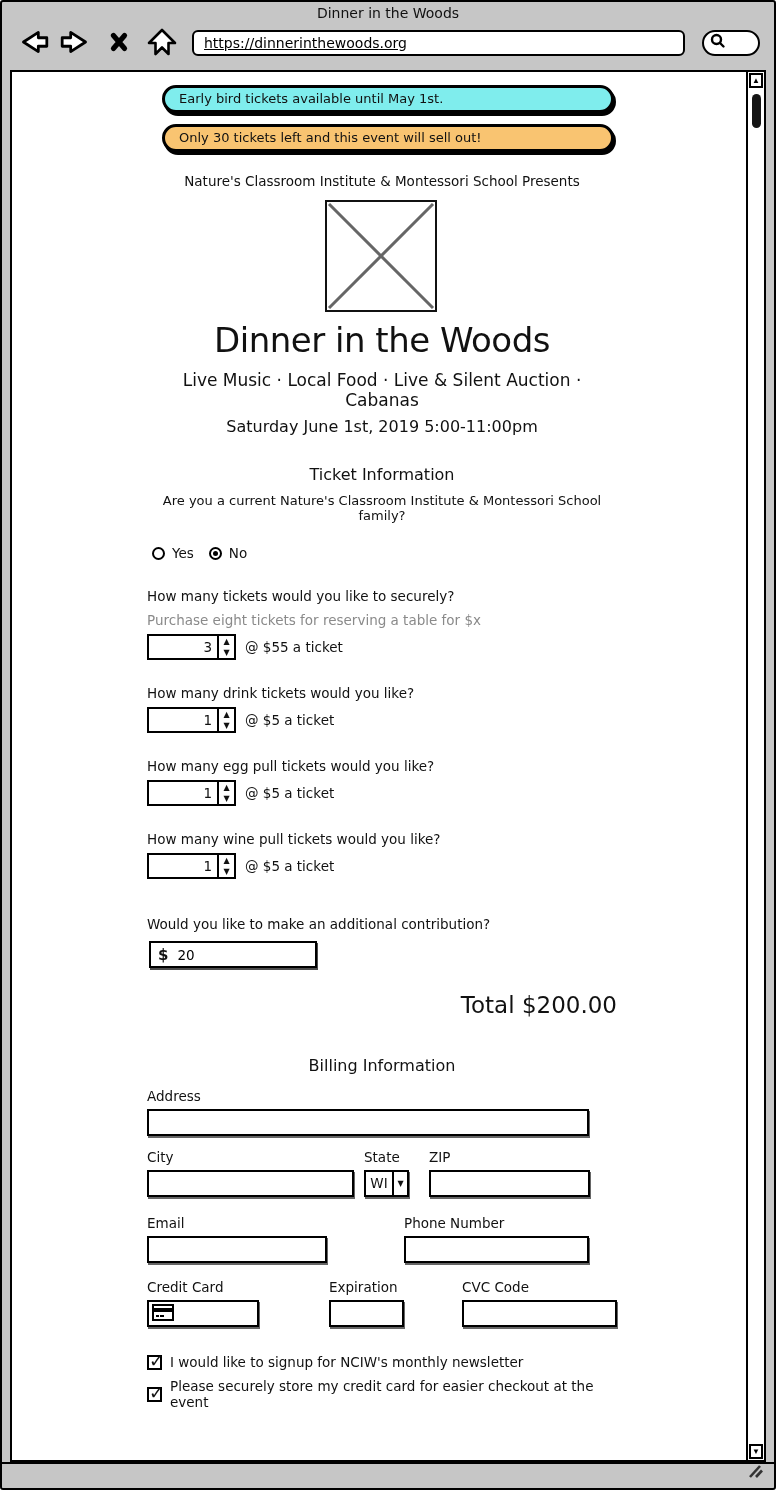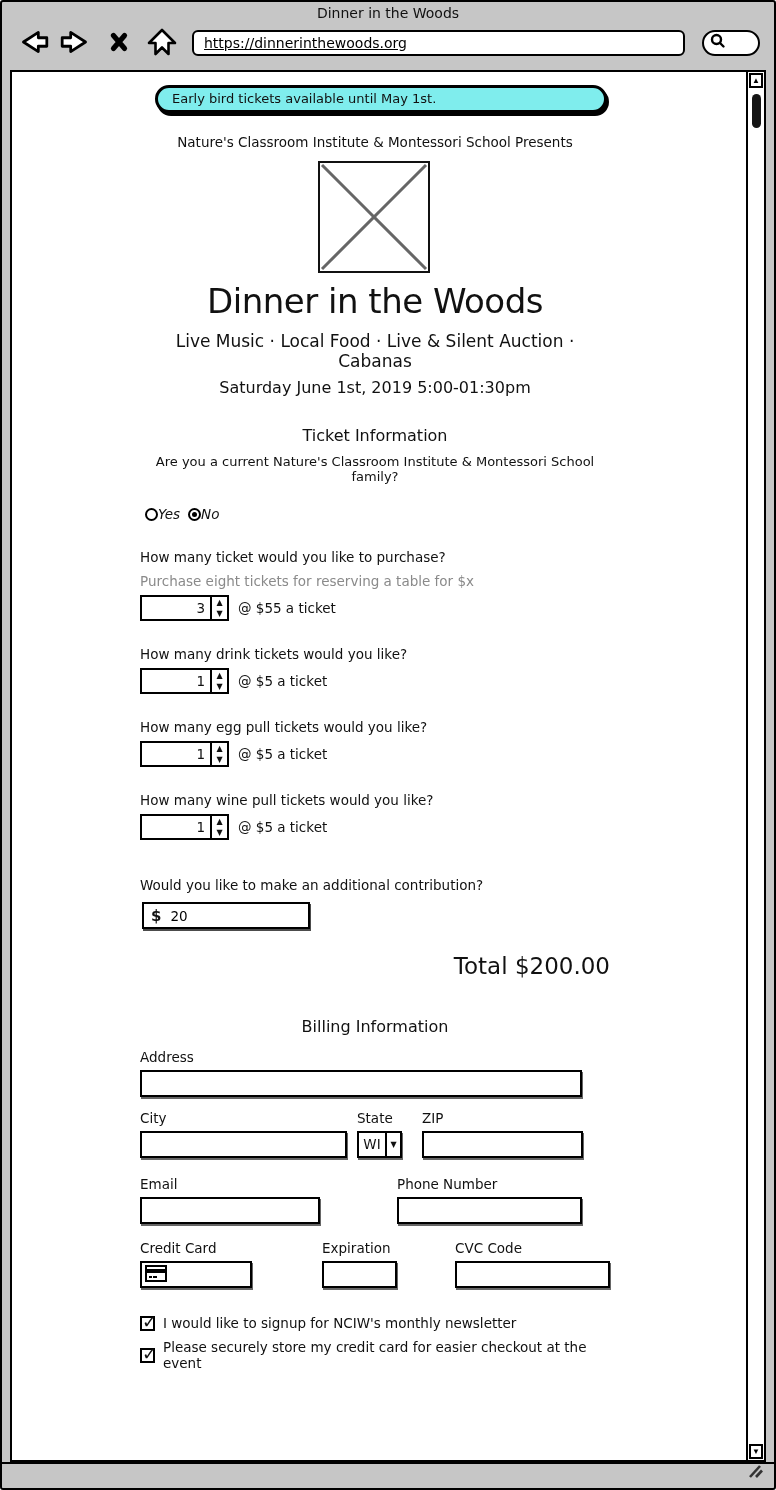--- a/index.html
+++ b/index.html
@@ -13,34 +13,34 @@
     font-size:14px;line-height:22px;padding:0 10px;text-decoration:underline;white-space:nowrap;overflow:hidden;margin-left:4px;}
   .search-pill{width:58px;height:26px;border:2px solid #000;border-radius:13px;background:#fff;
     display:flex;align-items:center;padding-left:4px;margin-left:8px;}
   .content{position:absolute;top:68px;left:8px;right:8px;bottom:26px;background:#fff;border:2px solid #000;}
   .scrollbar{position:absolute;top:0;right:0;bottom:0;width:18px;border-left:2px solid #000;background:#fff;}
   .scroll-btn{position:absolute;left:1px;width:14px;height:15px;border:2px solid #000;background:#fff;
     display:flex;align-items:center;justify-content:center;font-size:8px;line-height:8px;padding:0;cursor:pointer;}
   .scroll-btn.up{top:1px;}
   .scroll-btn.down{bottom:1px;}
   .scroll-thumb{position:absolute;top:22px;left:4px;width:9px;height:34px;background:var(--thumb,#151515);border-radius:5px;cursor:grab;}
-  .page{position:absolute;top:0;left:0;right:18px;bottom:0;overflow:hidden;padding-top:13px;font-size:13.5px;color:#111;}
+  .page{position:absolute;top:0;left:0;right:18px;bottom:0;overflow:hidden;padding-top:13px;font-size:13.5px;color:#111;padding-left:7px;}
   .col{width:470px;margin-left:128px;}
   .banner{width:452px;height:28px;line-height:21px;margin:0 0 11px 15px;padding:0 14px;
     border:3px solid #000;border-radius:14px;font-size:13px;box-shadow:2px 3px 0 #000;}
   .banner.early{background:var(--banner-early,#7feded);}
   .banner.warning{background:var(--banner-warning,#f9c471);}
   .presenter{text-align:center;font-size:13.5px;margin-top:21px;}
   .img-ph{width:112px;height:112px;border:2px solid #111;margin:11px 0 0 178px;}
   .h1{font-size:34px;text-align:center;margin-top:8px;letter-spacing:-0.5px;}
   .tagline{font-size:17px;text-align:center;margin-top:10px;}
   .datetime{font-size:16px;text-align:center;margin-top:7px;}
   .section-h{font-size:16px;text-align:center;margin-top:29px;}
   .family-q{font-size:13px;text-align:center;margin-top:9px;}
-  .radio-row{display:flex;align-items:center;margin:22px 0 0 5px;font-size:13.5px;font-style:italic;}
+  .radio-row{display:flex;align-items:center;gap:7px;margin:22px 0 0 5px;font-size:13.5px;}
   .radio{width:13px;height:13px;border:2px solid #000;border-radius:50%;position:relative;cursor:pointer;flex:0 0 auto;}
   .radio.on::after{content:"";position:absolute;inset:2px;background:#000;border-radius:50%;}
   .radio-label{margin-right:8px;}
   .q{margin-top:27px;}
   .q.tight{margin-top:25px;}
   .hint{color:var(--hint,#8a8a8a);margin-top:8px;}
   .stepper-row{display:flex;align-items:center;gap:9px;margin-top:6px;}
   .stepper{display:flex;height:26px;border:2px solid #000;background:#fff;cursor:text;}
   .stepper-val{width:68px;text-align:right;line-height:22px;padding-right:5px;font-size:13.5px;}
   .stepper-btns{width:17px;border-left:2px solid #000;display:flex;flex-direction:column;}
@@ -121,45 +121,46 @@
           </svg>
       </span>
     </div>
   </div>
 
   <div class="content">
     <div class="page">
       <div class="col">
 
         <div class="banner early">Early bird tickets available until May 1st.</div>
+        <div class="banner warning">Only 30 tickets left and this event will sell out!</div>
 
         <div class="presenter">Nature's Classroom Institute &amp; Montessori School Presents</div>
 
         <div class="img-ph">
           <svg width="108" height="108" viewBox="0 0 108 108">
               <line x1="2" y1="2" x2="106" y2="106" stroke="#666" stroke-width="3"></line>
               <line x1="106" y1="2" x2="2" y2="106" stroke="#666" stroke-width="3"></line>
             </svg>
         </div>
 
         <div class="h1">Dinner in the Woods</div>
         <div class="tagline">Live Music · Local Food · Live &amp; Silent Auction · Cabanas</div>
-        <div class="datetime">Saturday June 1st, 2019 5:00-01:30pm</div>
+        <div class="datetime">Saturday June 1st, 2019 5:00-11:00pm</div>
 
         <div class="section-h">Ticket Information</div>
         <div class="family-q">Are you a current Nature's Classroom Institute &amp; Montessori School family?</div>
 
         <div class="radio-row">
           <span class="radio"></span>
           <span class="radio-label">Yes</span>
           <span class="radio on"></span>
           <span class="radio-label">No</span>
         </div>
 
-        <div class="q">How many ticket would you like to purchase?</div>
+        <div class="q">How many tickets would you like to securely?</div>
         <div class="hint">Purchase eight tickets for reserving a table for $x</div>
         <div class="stepper-row">
           <div class="stepper">
             <div class="stepper-val">3</div>
             <div class="stepper-btns">
               <span>▲</span>
               <span>▼</span>
             </div>
           </div>
           <span>@ $55 a ticket</span>

